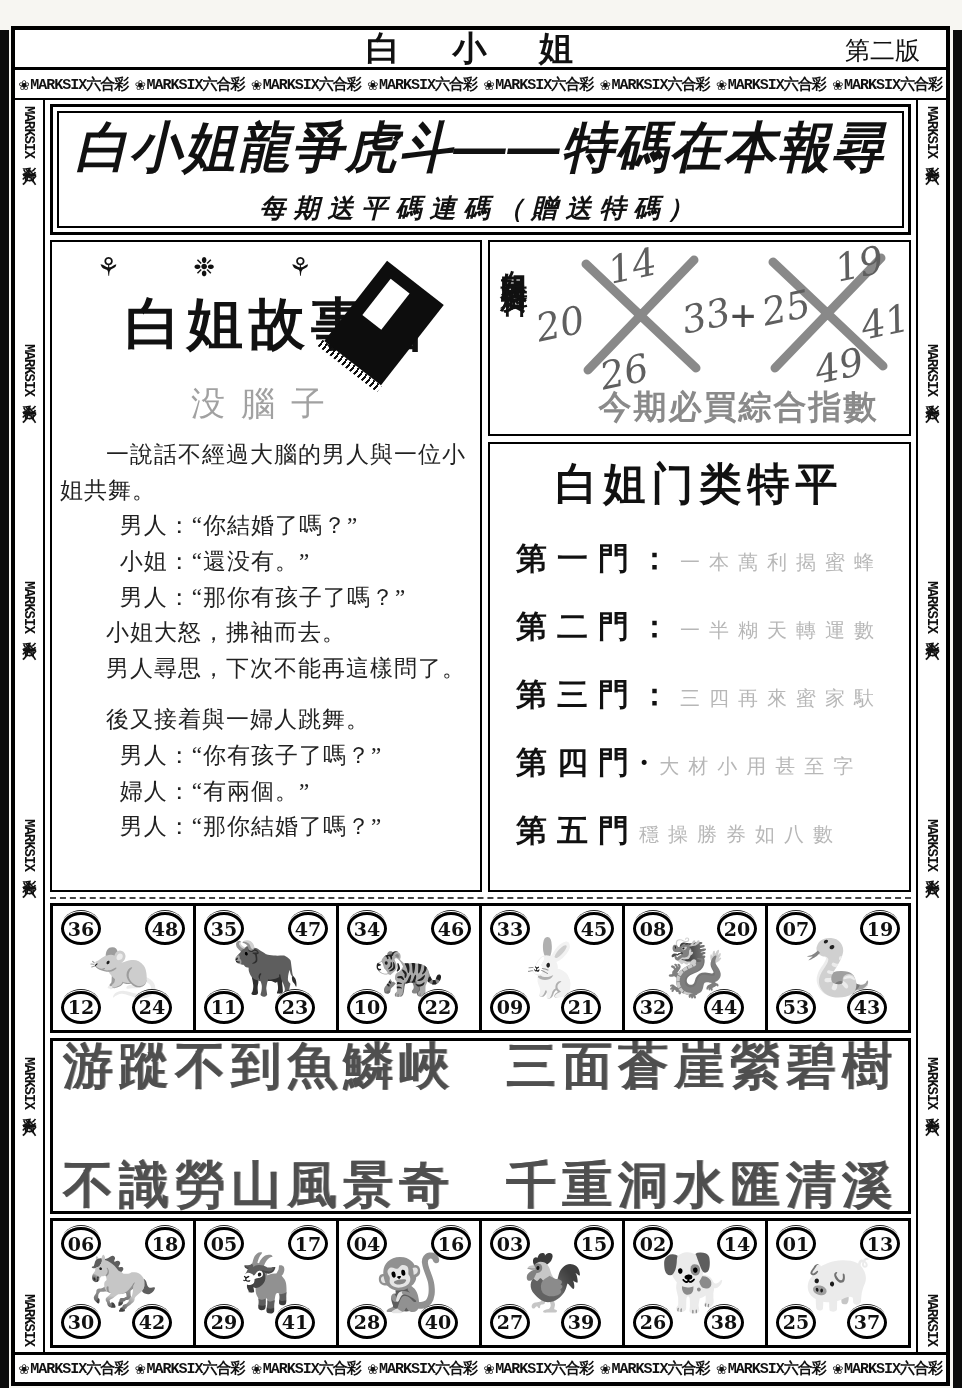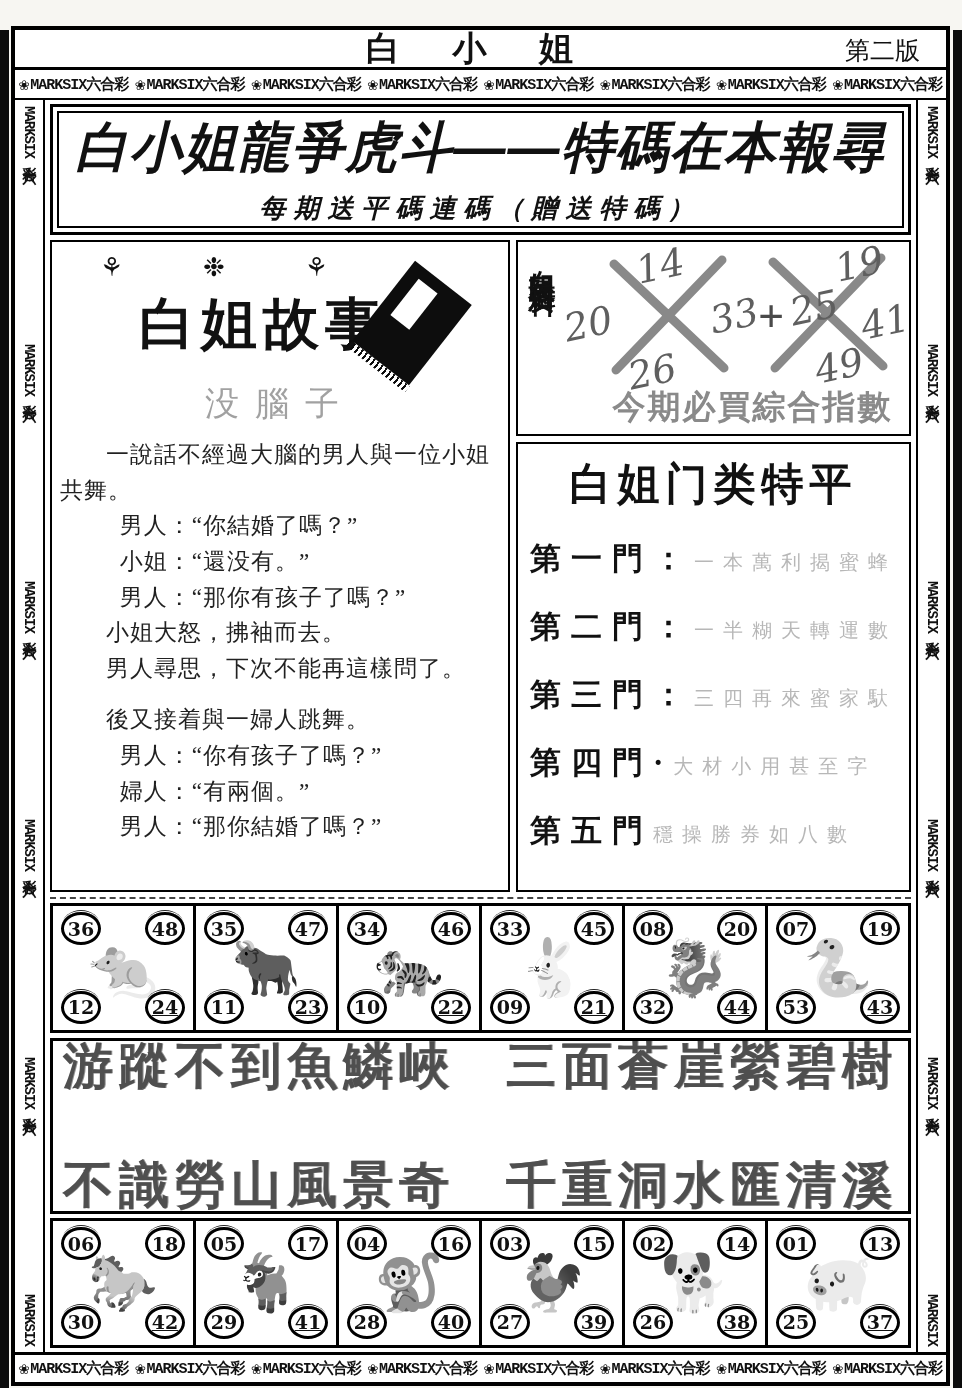--- a/index.html
+++ b/index.html
@@ -51,34 +51,34 @@
 
   .rightcol { flex:1; display:flex; flex-direction:column; gap:6px; }
   .final-box { border:2px solid #000; height:226px; display:flex; position:relative; overflow:hidden; }
   .final-label { writing-mode:vertical-rl; text-orientation:upright; font-family:"Liberation Sans","DejaVu Sans",sans-serif; font-weight:900; font-size:27px; padding:6px 2px 0 6px; letter-spacing:4px; }
   .final-canvas { position:relative; flex:1; }
   .hand-num { position:absolute; font-style:italic; font-size:38px; color:#5f5f5f; font-family:"DejaVu Serif","Liberation Serif",serif; transform:rotate(-12deg); }
   .hand-plus { position:absolute; font-size:46px; font-weight:bold; color:#4a4a4a; }
   .xmark { position:absolute; opacity:.7; }
   .final-caption { position:absolute; left:38px; right:4px; bottom:4px; text-align:center; font-family:"Liberation Sans","DejaVu Sans",sans-serif; font-weight:900; font-size:33px; color:#8a8a8a; letter-spacing:2px; white-space:nowrap; }
 
-  .gates-box { border:2px solid #000; flex:1; padding:12px 12px; }
+  .gates-box { border:2px solid #000; flex:1; padding:12px 26px; }
   .gates-title { text-align:center; font-family:"Liberation Sans","DejaVu Sans",sans-serif; font-weight:900; font-size:42px; letter-spacing:6px; margin-bottom:14px; transform:scaleY(1.05); }
   .gate-row { display:flex; align-items:baseline; margin:26px 0; }
   .gate-label { font-size:31px; font-weight:bold; letter-spacing:10px; white-space:nowrap; }
   .gate-value { font-size:20px; color:#555; opacity:.42; filter:blur(.5px); letter-spacing:9px; white-space:nowrap; }
 
   
   .dash-sep { border-top:2px dashed #444; margin-top:5px; }
   .zrow { display:flex; height:136px; border:3px solid #000; margin-top:4px; }
   .zcell { flex:1; border-right:3px solid #000; position:relative; }
   .zcell:last-child { border-right:none; }
   .zbadge { position:absolute; width:40px; height:33px; border:3px solid #000; border-radius:50%; display:flex; align-items:center; justify-content:center; font-weight:bold; font-size:19px; font-family:"DejaVu Serif",serif; box-shadow:0 0 0 1px #fff, 0 -3px 0 -1px #222; }
   .zbadge.tl { left:8px; top:6px; } .zbadge.tr { right:8px; top:6px; }
-  .zbadge.bl { left:8px; bottom:6px; } .zbadge.br { right:8px; bottom:6px;text-decoration:underline; }
+  .zbadge.bl { left:8px; bottom:6px; } .zbadge.br { right:21px; bottom:6px; }
   .zanimal { position:absolute; left:0; right:0; top:50%; transform:translateY(-50%); text-align:center; font-size:56px; line-height:1; filter:grayscale(1) contrast(1.2); }
 
   
   .poem-box { border:3px solid #000; height:184px; margin-top:5px; display:flex; flex-direction:column; justify-content:center; padding:6px 10px; overflow:hidden;gap:40px; }
   .poem-line { display:flex; justify-content:space-between; font-size:50px; font-weight:bold; color:#474747; letter-spacing:6px; white-space:nowrap; text-shadow:1px 0 0 #9a9a9a; filter:contrast(.85); margin:6px 0; }
 </style>
 </head>
 <body>
 
 <div class="page">

